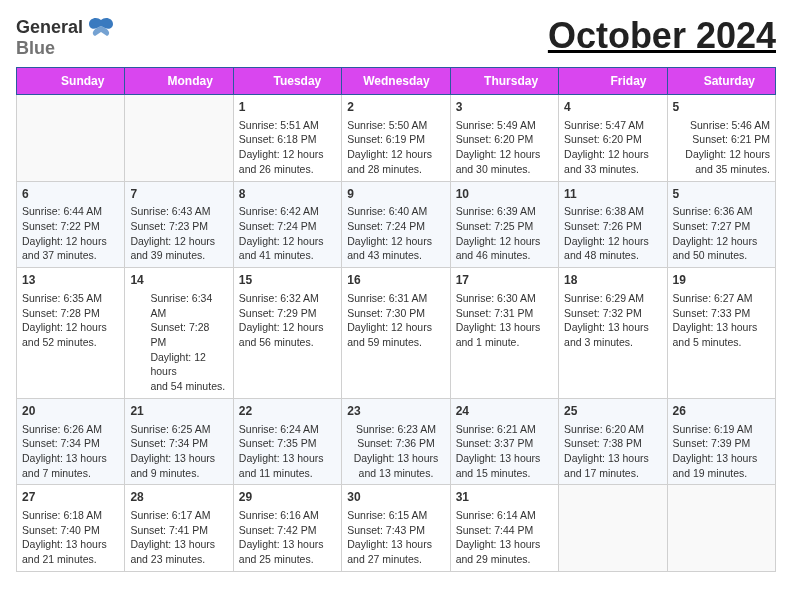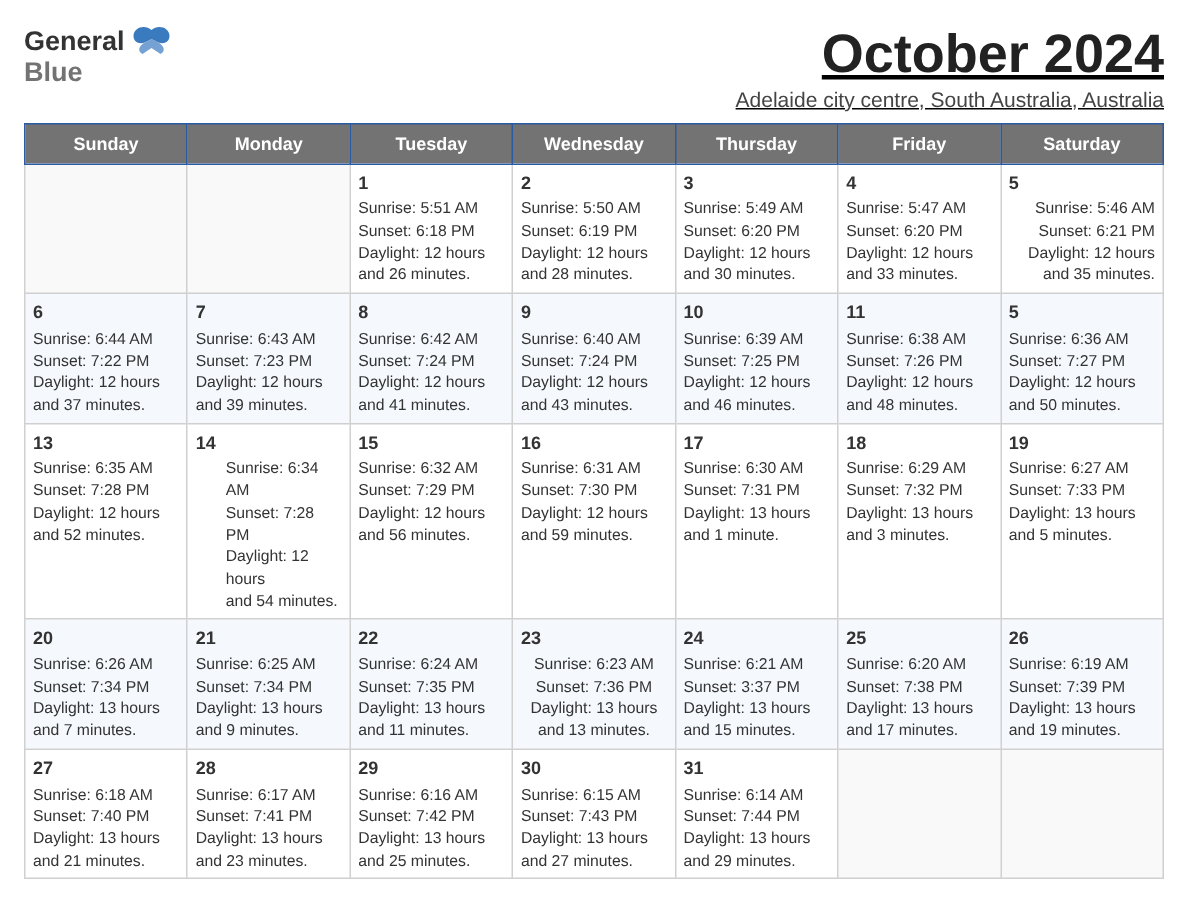--- a/index.html
+++ b/index.html
@@ -40,24 +40,24 @@
       font-size: 14px;
       color: #444;
       margin-top: 2px;
     }
     .calendar {
       width: 100%;
       border-collapse: collapse;
       font-size: 11px;
     }
     .calendar th {
-      background-color: #737373;
+      background-color: #d946ef;
       color: #fff;
-      padding: 6px 2px;
-      text-align: center;
+      padding: 6px 20px;
+      text-align: right;
       font-size: 12px;
       font-weight: bold;
       border: 1px solid #2a5a9f;
     }
     .calendar td {
       vertical-align: top;
       padding: 4px 5px;
       border: 1px solid #d0d0d0;
       width: 108px;
       min-height: 70px;
@@ -93,21 +93,20 @@
         <path d="M14 4 C18 0, 26 2, 26 8 C26 12, 22 14, 18 12 L14 10 L10 12 C6 14, 2 12, 2 8 C2 2, 10 0, 14 4Z" fill="#3a7abf"></path>
         <path d="M14 10 L18 12 C22 14, 24 18, 20 20 L14 16 L8 20 C4 18, 6 14, 10 12 Z" fill="#3a7abf" opacity="0.7"></path>
       </svg>
     </div>
     <div>
       <span style="font-size:18px;font-weight:bold;color:#737373;">Blue</span>
     </div>
   </div>
   <div class="title-block">
     <div class="month-title">October 2024</div>
-    <div class="subtitle">Adelaide city centre, South Australia, Australia</div>
   </div>
 </div>
 
 <table class="calendar">
   <thead>
     <tr>
     <th>Sunday</th>
         <th>Monday</th>
         <th>Tuesday</th>
         <th>Wednesday</th>

